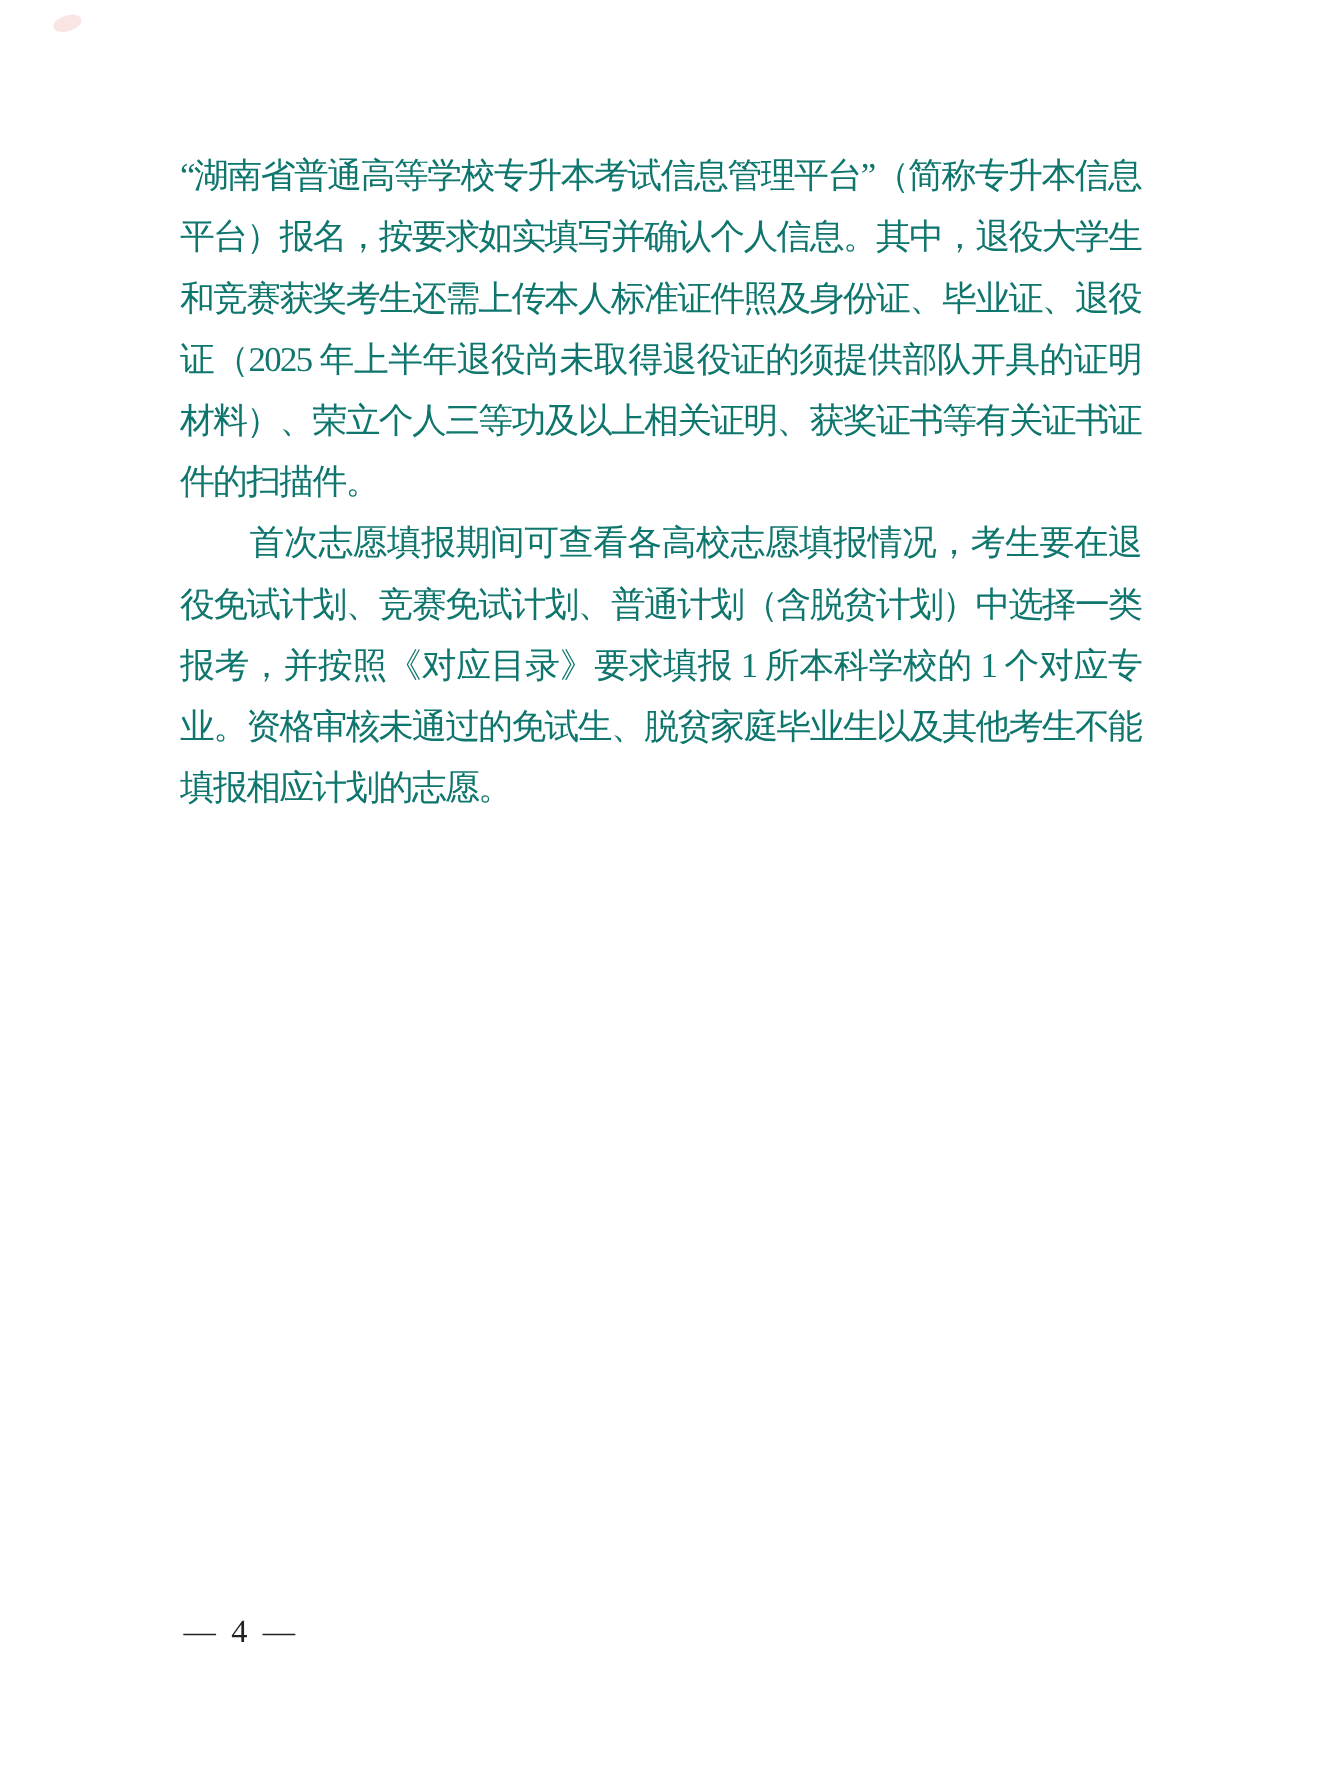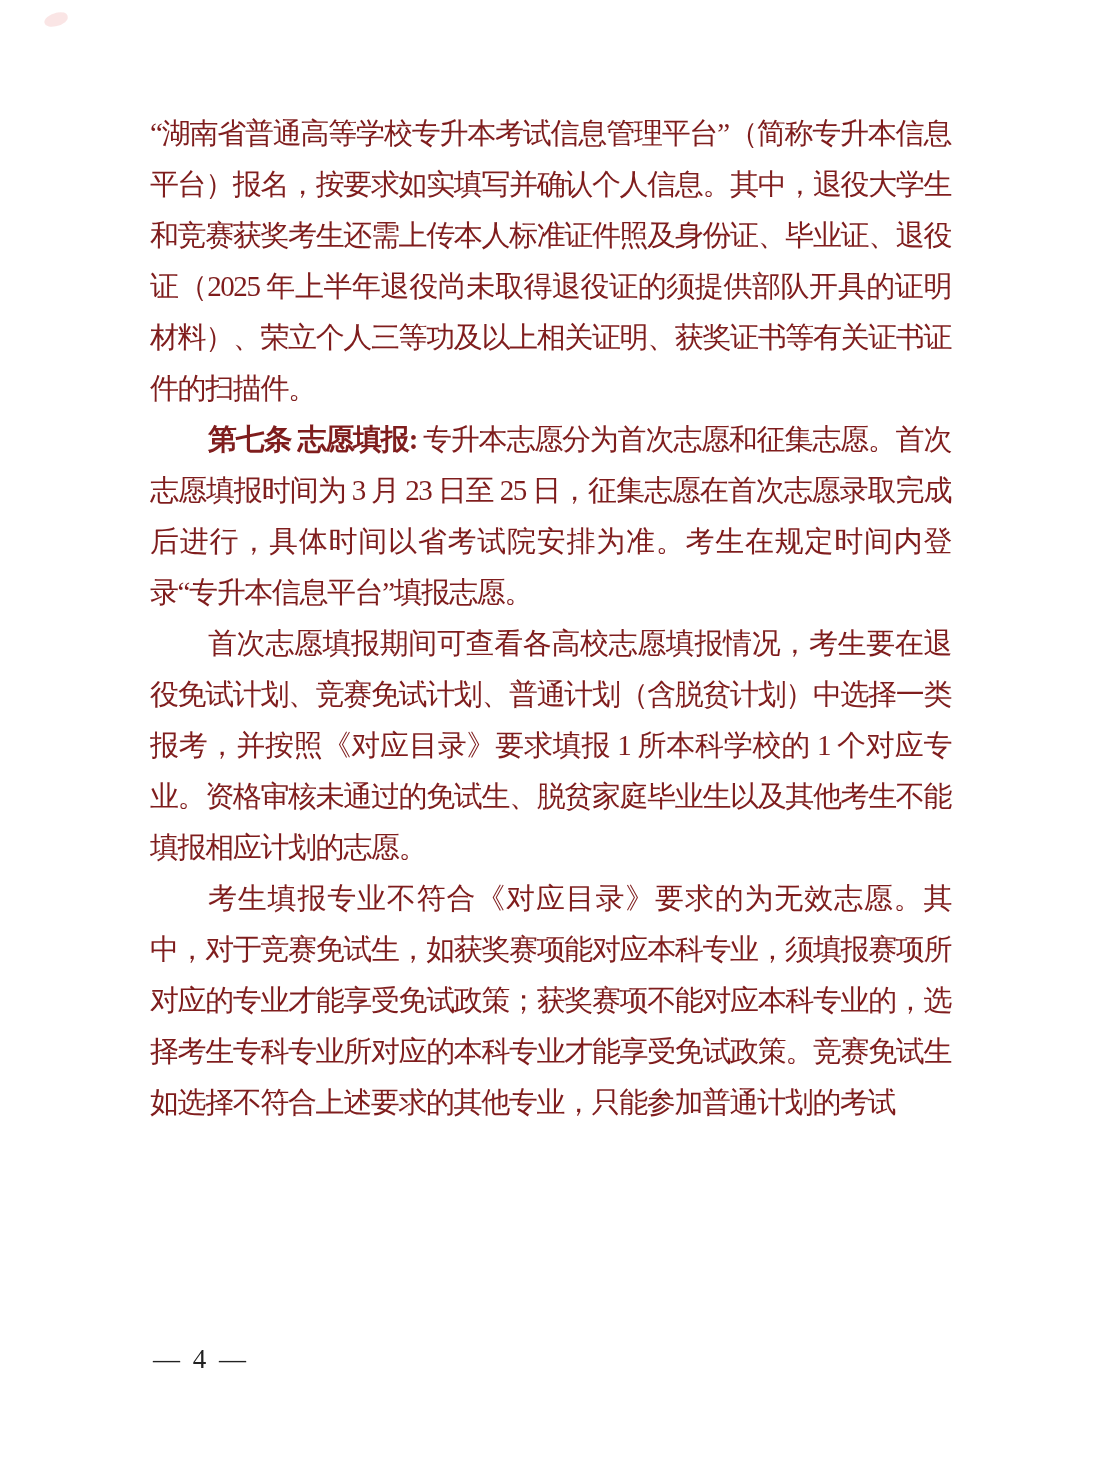--- a/index.html
+++ b/index.html
@@ -21,26 +21,26 @@
     top: 13px;
     width: 24px;
     height: 13px;
     background: rgba(242, 180, 180, 0.35);
     border-radius: 60% 40% 55% 45%;
     transform: rotate(-12deg);
   }
   .textblock {
     position: absolute;
     left: 150px;
-    top: 108px;
+    top: 122px;
     width: 801px;
     font-size: 29px;
     line-height: 51px;
     letter-spacing: -1.4px;
-    color: #7f1d1d;
+    color: #0f766e;
     text-align: justify;
   }
   p.para {
     margin: 0;
     padding: 0;
   }
   p.para.indent {
     text-indent: 2em;
   }
   .bold {
@@ -56,18 +56,16 @@
     font-family: "Liberation Serif", "DejaVu Serif", serif;
   }
 </style>
 </head>
 <body>
 
 <div class="page">
   <div class="scan-artifact"></div>
   <div class="textblock">
       <p class="para"><span>“湖南省普通高等学校专升本考试信息管理平台”（简称专升本信息平台）报名，按要求如实填写并确认个人信息。其中，退役大学生和竞赛获奖考生还需上传本人标准证件照及身份证、毕业证、退役证（2025 年上半年退役尚未取得退役证的须提供部队开具的证明材料）、荣立个人三等功及以上相关证明、获奖证书等有关证书证件的扫描件。</span></p>
-      <p class="para indent"><span class="bold">第七条</span><span> </span><span class="bold">志愿填报: </span><span>专升本志愿分为首次志愿和征集志愿。首次志愿填报时间为 3 月 23 日至 25 日，征集志愿在首次志愿录取完成后进行，具体时间以省考试院安排为准。考生在规定时间内登录“专升本信息平台”填报志愿。</span></p>
       <p class="para indent"><span>首次志愿填报期间可查看各高校志愿填报情况，考生要在退役免试计划、竞赛免试计划、普通计划（含脱贫计划）中选择一类报考，并按照《对应目录》要求填报 1 所本科学校的 1 个对应专业。资格审核未通过的免试生、脱贫家庭毕业生以及其他考生不能填报相应计划的志愿。</span></p>
-      <p class="para indent"><span>考生填报专业不符合《对应目录》要求的为无效志愿。其中，对于竞赛免试生，如获奖赛项能对应本科专业，须填报赛项所对应的专业才能享受免试政策；获奖赛项不能对应本科专业的，选择考生专科专业所对应的本科专业才能享受免试政策。竞赛免试生如选择不符合上述要求的其他专业，只能参加普通计划的考试</span></p>
     </div>
   <div class="pagenum">— 4 —</div>
 </div>
 
 </body></html>

